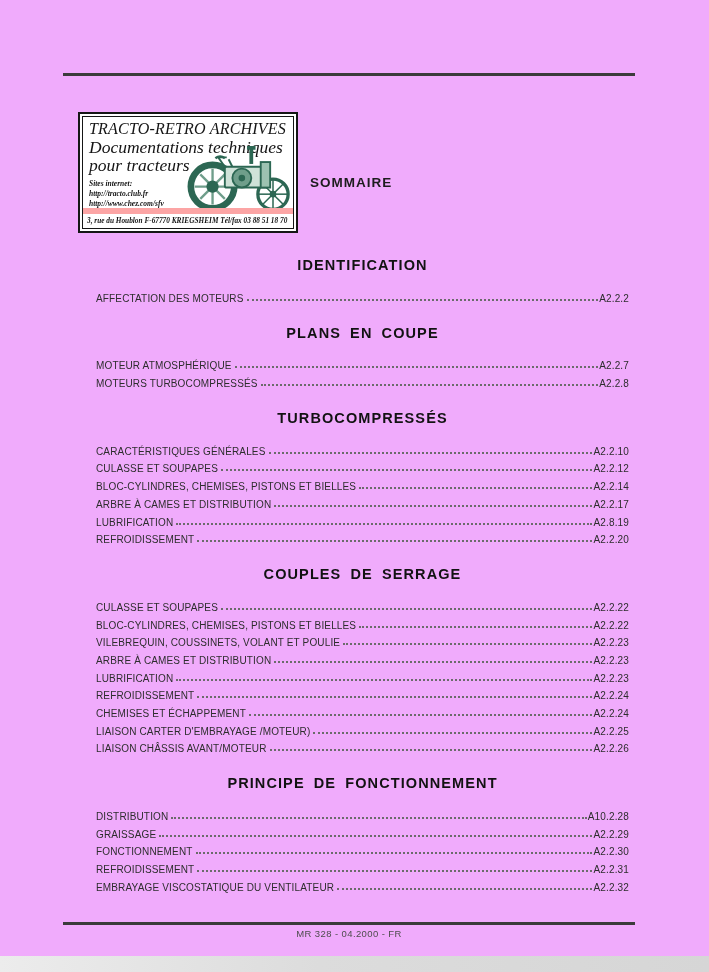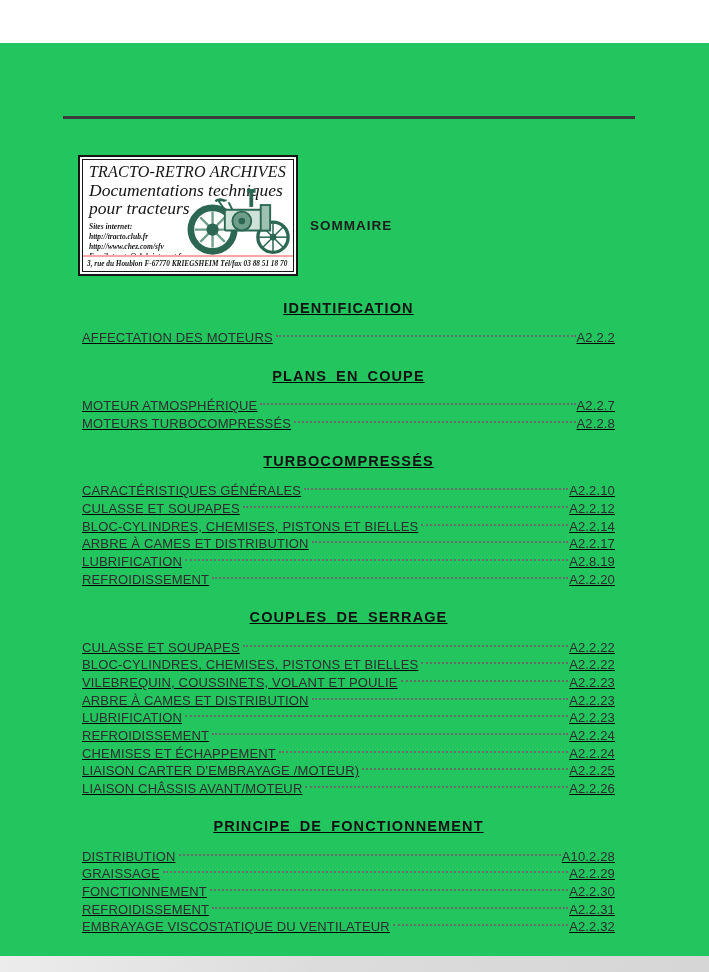--- a/index.html
+++ b/index.html
@@ -1,21 +1,21 @@
 <!DOCTYPE html>
 <html><head>
 <meta charset="utf-8">
 <style>
   html, body { margin:0; padding:0; }
   body {
     width:709px; height:972px; position:relative; overflow:hidden;
     background:#ffffff;
     font-family:"Liberation Sans", sans-serif;
   }
-  .scan-page { position:absolute; inset:0; background:#22c55e;margin-top:43px; }
+  .scan-page { position:absolute; inset:0; background:#f0abfc; }
 
   
   .top-rule    { position:absolute; left:63px; top:73px;  width:572px; height:3px; background:#3b3b3b; }
   .footer-rule { position:absolute; left:63px; top:922px; width:572px; height:3px; background:#3b3b3b; }
   .footer-text {
     position:absolute; left:63px; top:928px; width:572px; text-align:center;
     font-size:9.5px; color:#4d4d4d; letter-spacing:0.4px;
   }
   .scan-edge {
     position:absolute; left:0; right:0; bottom:0; height:16px;
@@ -31,42 +31,42 @@
     box-sizing:border-box; width:100%; height:100%;
     border:1px solid #161616; position:relative; overflow:hidden;
     padding:3px 5px 0 6px;
     font-family:"Liberation Serif", serif; font-style:italic; color:#141414;
   }
   .logo-title { font-size:16px; line-height:1.1; white-space:nowrap; letter-spacing:0.2px; }
   .logo-sub   { font-size:17.5px; line-height:1.08; white-space:nowrap; }
   .logo-small { margin-top:4px; font-size:7.5px; font-weight:bold; line-height:1.3; }
   .logo-address {
     position:absolute; left:0; right:0; bottom:0;
-    border-top:2px solid #fca5a5;
+    border-top:6px solid #fca5a5;
     font-size:7.3px; font-weight:bold; white-space:nowrap;
     padding:2px 2px 3px 4px; background:#fff;
   }
   .tractor { position:absolute; right:2px; bottom:14px; width:104px; height:68px; }
 
   .sommaire {
     position:absolute; left:310px; top:175px;
     font-size:13.5px; font-weight:bold; letter-spacing:1px; color:#1d1d1d;
   }
 
   
-  .toc { position:absolute; left:82px; top:240px; width:533px;text-decoration:underline; }
+  .toc { position:absolute; left:96px; top:240px; width:533px; }
   .section-title {
     text-align:center; font-size:14.5px; font-weight:bold; color:#121212;
     letter-spacing:1.1px; word-spacing:4px;
     margin:21px 0 12px 0; line-height:17px;
   }
   .section-title:first-child { margin-top:17px; }
   .toc-row {
-    display:flex; align-items:center; height:17.7px;
-    font-size:13px; color:#2d2d2d; letter-spacing:0.15px;
+    display:flex; align-items:flex-end; height:17.7px;
+    font-size:10px; color:#2d2d2d; letter-spacing:0.15px;
   }
   .toc-label { white-space:nowrap; }
   .leader { flex:1; border-bottom:2px dotted #6b6b6b; margin:0 1px 3px 3px; min-width:10px; }
   .toc-page { white-space:nowrap; color:#2d2d2d; }
 </style>
 </head>
 <body>
 
 <div class="scan-page">
 

